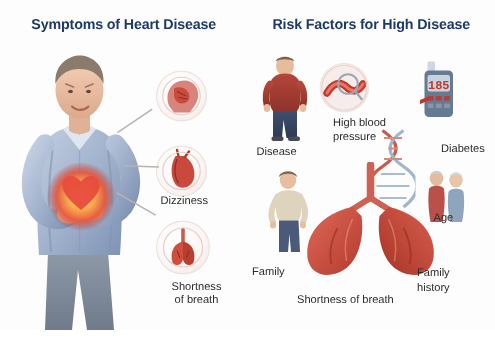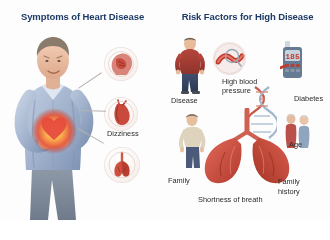--- a/index.html
+++ b/index.html
@@ -152,20 +152,22 @@
         <path d="M14 20 L16 25 M22 20 L20 25" stroke="#8e2f23" stroke-width="0.7"></path>
         <circle cx="18" cy="18" r="13" fill="none" stroke="#e6cfc9" stroke-width="0.8"></circle>
       </svg>
     </div>
 
     <div class="leader" style="left:78px; top:88px;  width:28px; transform:rotate(-34deg);"></div>
     <div class="leader" style="left:82px; top:110px; width:24px; transform:rotate(2deg);"></div>
     <div class="leader" style="left:78px; top:128px; width:30px; transform:rotate(30deg);"></div>
 
     <div class="label" style="left:107px; top:129px;">Dizziness</div>
+    <div class="label" style="left:102px; top:186px; text-align:center; width:58px;">Shortness
+of breath</div>
   </div>
 
   <div class="panel" id="right-panel">
 
     <div class="panel-title">Risk Factors for High Disease</div>
 
     <div class="figure" style="left:8px; top:36px; width:34px; height:58px;">
       <svg viewBox="0 0 34 58">
         <defs>
           <linearGradient id="redShirt" x1="0" y1="0" x2="0" y2="1">

